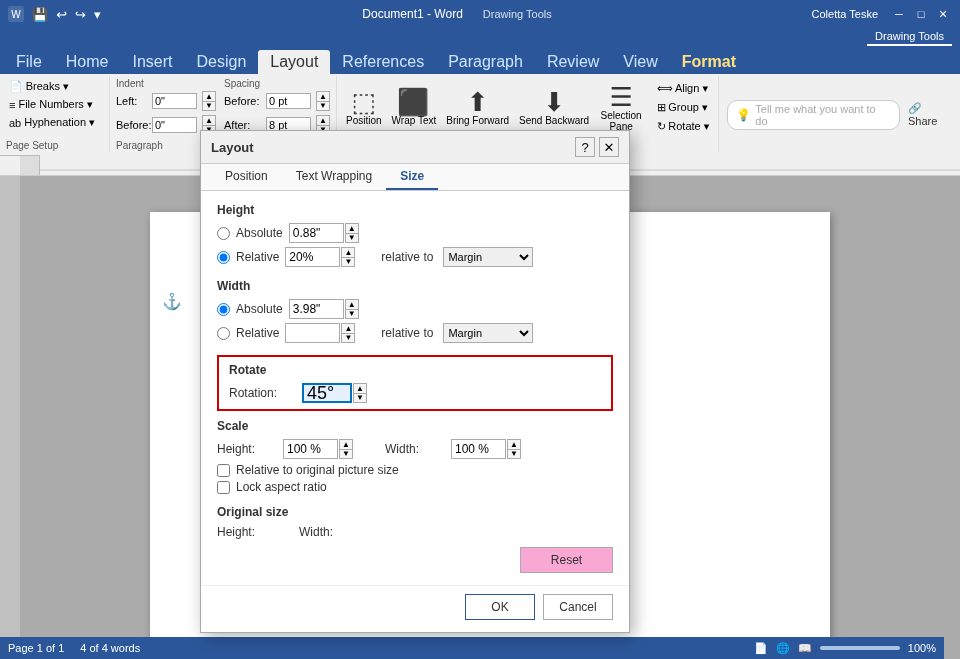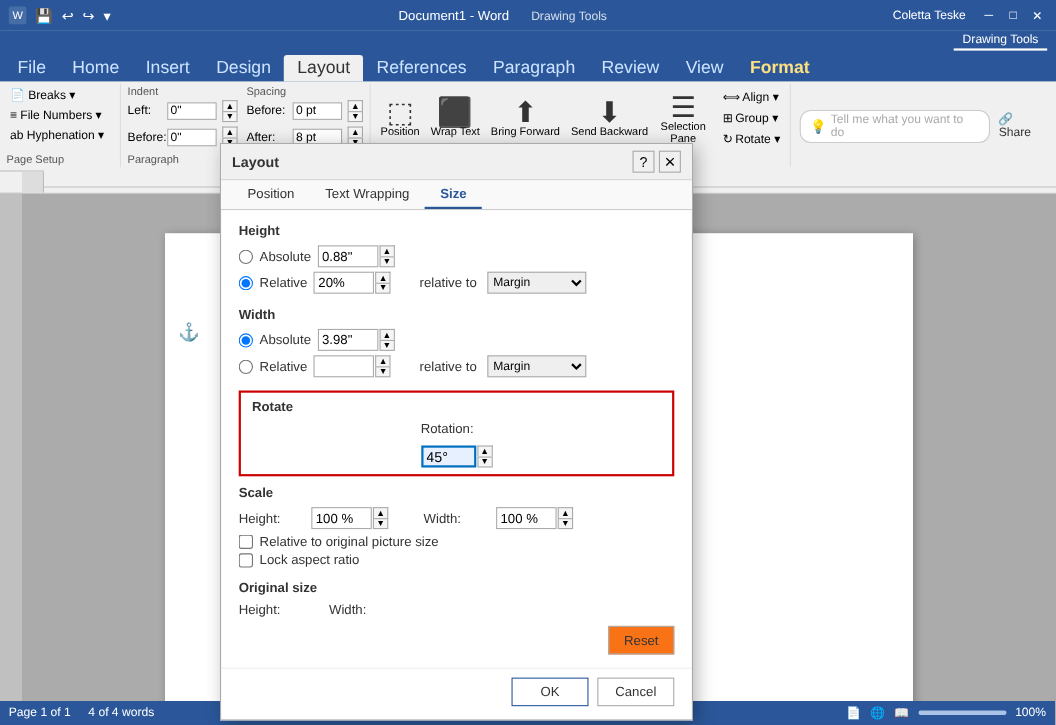--- a/index.html
+++ b/index.html
@@ -66,21 +66,21 @@
       min-height: 400px;
       box-shadow: 2px 2px 8px rgba(0,0,0,0.3);
       position: relative;
     }
 
     
     .status-bar {
       position: fixed;
       bottom: 0;
       left: 0;
-      right: 1px;
+      right: 16px;
       height: 22px;
       background: #2b579a;
       color: white;
       display: flex;
       align-items: center;
       padding: 0 8px;
       font-size: 11px;
       justify-content: space-between;
     }
     .status-left { display: flex; gap: 16px; }
@@ -169,26 +169,26 @@
       width: 90px; height: 20px;
       border: 1px solid #aaa;
       font-size: 11px;
       margin-left: 4px;
     }
     .rotate-section {
       border: 2px solid #cc0000;
       padding: 6px 10px;
       margin-bottom: 8px;
     }
-    .rotate-row { display: flex; align-items: center; gap: 8px; flex-direction: column; }
+    .rotate-row { display: flex; align-items: center; gap: 8px; }
     .rotation-label { font-size: 12px; color: #333; width: 65px; }
     .rotation-input {
       width: 50px; height: 20px;
       border: 2px solid #0070c0;
-      font-size: 13px;
+      font-size: 18px;
       padding: 0 3px;
       background: #e6f0ff;
     }
     .scale-row { display: flex; align-items: center; gap: 16px; margin-bottom: 4px; }
     .scale-label { font-size: 12px; color: #333; width: 50px; }
     .check-row { display: flex; align-items: center; gap: 6px; margin-bottom: 3px; }
     .check-label { font-size: 12px; color: #333; }
     .orig-size-row { display: flex; gap: 40px; margin-top: 4px; }
     .orig-label { font-size: 12px; color: #333; }
     .orig-value { font-size: 12px; color: #333; margin-left: 4px; }
@@ -209,22 +209,22 @@
     }
     .btn-cancel {
       width: 70px; height: 26px;
       background: white;
       border: 1px solid #aaa;
       color: #333;
       font-size: 12px;
       cursor: pointer;
     }
     .btn-reset {
-      width: 60px; height: 26px;
-      background: #f97316;
+      width: 93px; height: 26px;
+      background: #f9a8d4;
       border: 1px solid #aaa;
       color: #333;
       font-size: 12px;
       cursor: pointer;
     }
     .divider { height: 8px; }
 
     
     .ribbon-wrapper { background: #2b579a; }
     .ribbon-main { background: #f0f0f0; display: flex; align-items: stretch; min-height: 75px; padding: 2px 0; border-bottom: 1px solid #bbb; }

